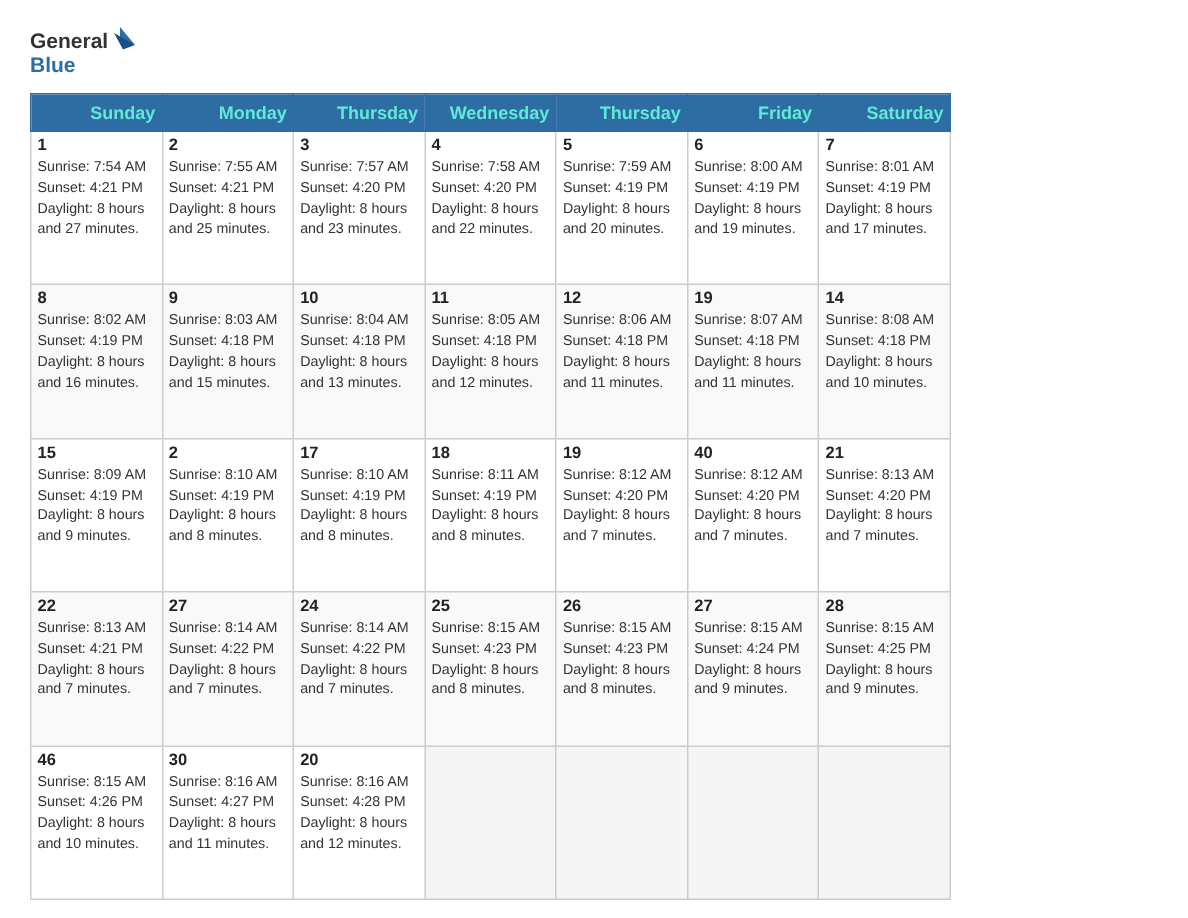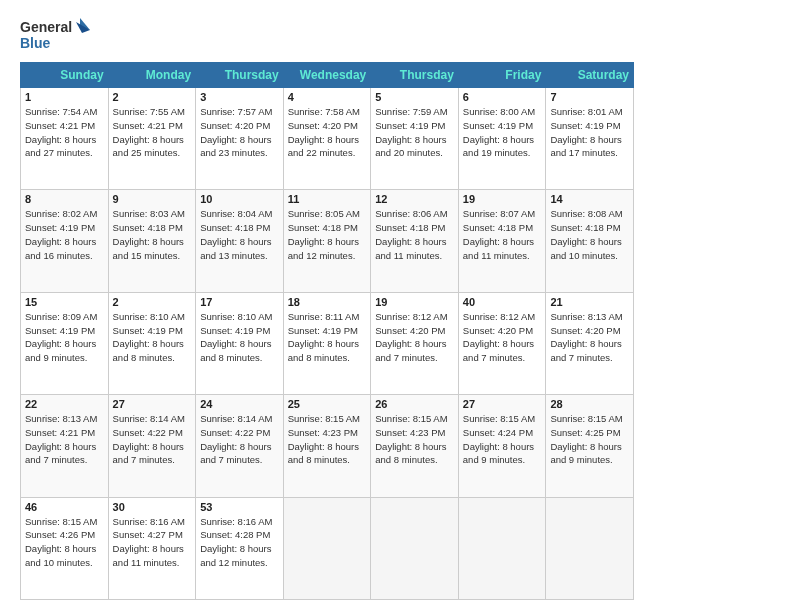--- a/index.html
+++ b/index.html
@@ -149,21 +149,21 @@
           <td><span class="day-num">27</span><span class="day-info">Sunrise: 8:14 AM<br>Sunset: 4:22 PM<br>Daylight: 8 hours and 7 minutes.</span></td>
           <td><span class="day-num">24</span><span class="day-info">Sunrise: 8:14 AM<br>Sunset: 4:22 PM<br>Daylight: 8 hours and 7 minutes.</span></td>
           <td><span class="day-num">25</span><span class="day-info">Sunrise: 8:15 AM<br>Sunset: 4:23 PM<br>Daylight: 8 hours and 8 minutes.</span></td>
           <td><span class="day-num">26</span><span class="day-info">Sunrise: 8:15 AM<br>Sunset: 4:23 PM<br>Daylight: 8 hours and 8 minutes.</span></td>
           <td><span class="day-num">27</span><span class="day-info">Sunrise: 8:15 AM<br>Sunset: 4:24 PM<br>Daylight: 8 hours and 9 minutes.</span></td>
           <td><span class="day-num">28</span><span class="day-info">Sunrise: 8:15 AM<br>Sunset: 4:25 PM<br>Daylight: 8 hours and 9 minutes.</span></td>
         </tr>
         <tr>
           <td><span class="day-num">46</span><span class="day-info">Sunrise: 8:15 AM<br>Sunset: 4:26 PM<br>Daylight: 8 hours and 10 minutes.</span></td>
           <td><span class="day-num">30</span><span class="day-info">Sunrise: 8:16 AM<br>Sunset: 4:27 PM<br>Daylight: 8 hours and 11 minutes.</span></td>
-          <td><span class="day-num">53</span><span class="day-info">Sunrise: 8:16 AM<br>Sunset: 4:28 PM<br>Daylight: 8 hours and 12 minutes.</span></td>
+          <td><span class="day-num">20</span><span class="day-info">Sunrise: 8:16 AM<br>Sunset: 4:28 PM<br>Daylight: 8 hours and 12 minutes.</span></td>
           <td class="empty"></td>
           <td class="empty"></td>
           <td class="empty"></td>
           <td class="empty"></td>
         </tr>
       </tbody>
   </table>
 </div>
 
 </body></html>

